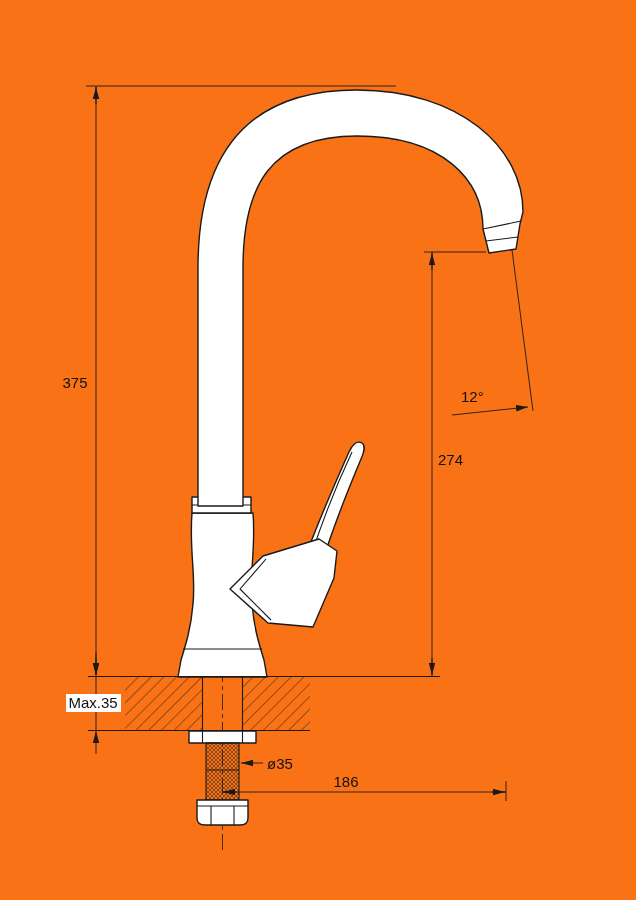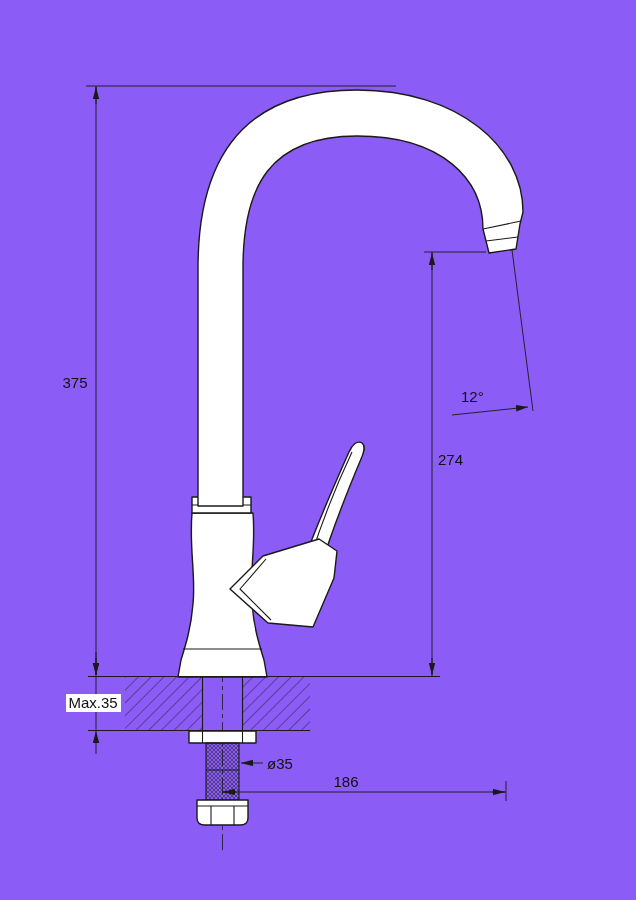--- a/index.html
+++ b/index.html
@@ -1,19 +1,19 @@
 <!DOCTYPE html>
 <html><head>
 <meta charset="utf-8">
 <style>
   html,body{margin:0;padding:0;background:#ffffff;}
   .canvas{
     position:relative;
     width:636px;height:900px;
-    background:#8b5cf6;
+    background:#f97316;
     font-family:"Liberation Sans", sans-serif;
     overflow:hidden;
   }
   svg{display:block;}
   text{
     font-family:"Liberation Sans", sans-serif;
     font-size:15px;
     fill:#111111;
   }
   .outline{fill:#ffffff;stroke:#1a1a1a;stroke-width:1.4;stroke-linejoin:round;}

